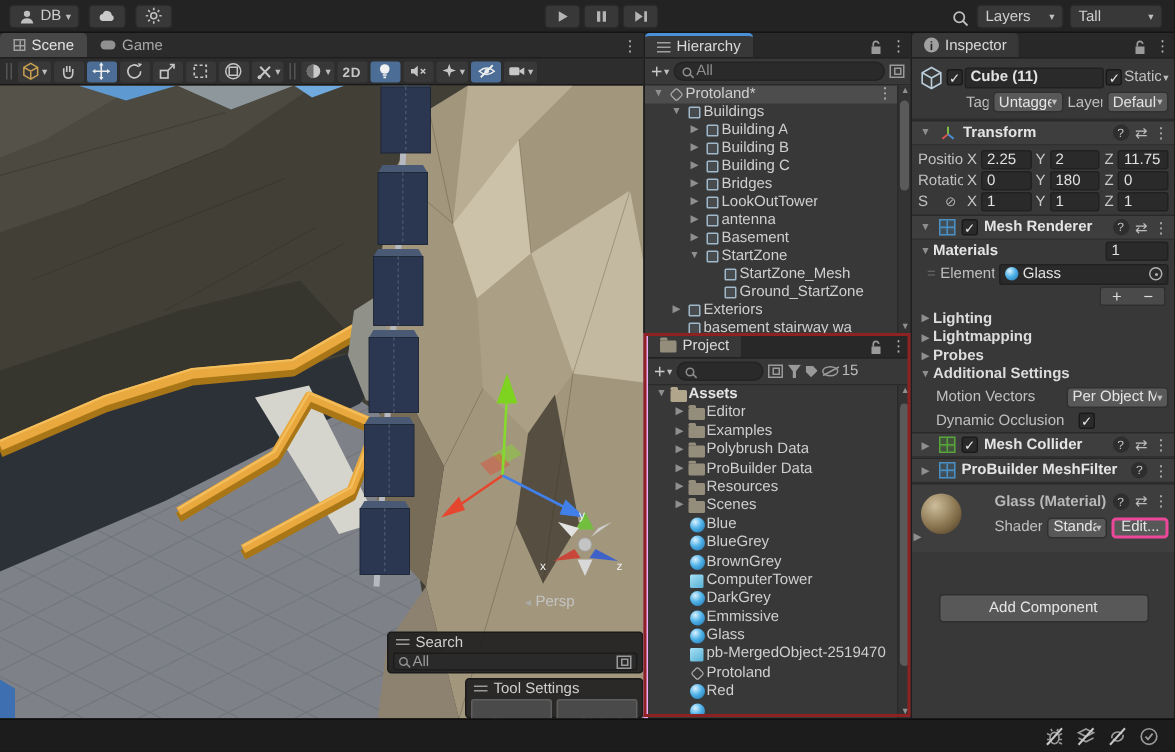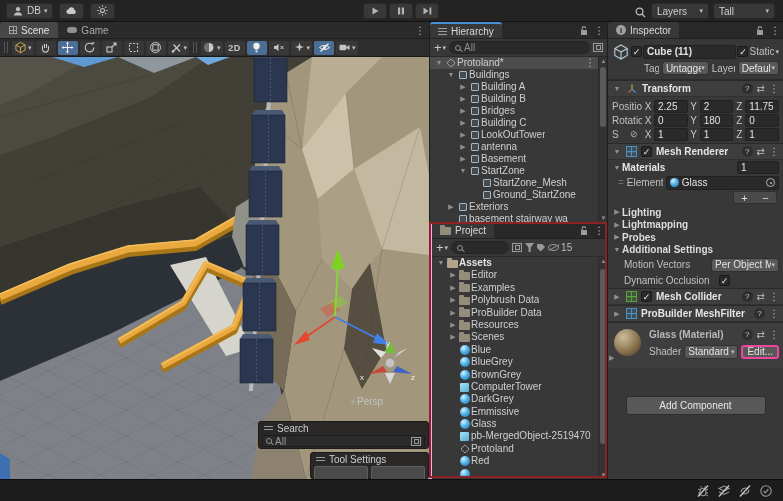--- a/index.html
+++ b/index.html
@@ -134,21 +134,21 @@
   .elem-row{display:flex;align-items:center;gap:3px;height:17px;padding:0 4px 0 10px}
   .obj-field{flex:1;height:14px;background:#2A2A2A;border:1px solid #212121;border-radius:2px;display:flex;align-items:center;gap:3px;padding:0 3px;color:#E2E2E2}
   .obj-pick{width:9px;height:9px;border:1px solid #B0B0B0;border-radius:50%;position:relative;margin-left:auto}
   .obj-pick::after{content:"";position:absolute;left:3px;top:3px;width:2px;height:2px;border-radius:50%;background:#B0B0B0}
   .pm-row{display:flex;justify-content:flex-end;height:15px;padding:0 6px}
   .pm-box{width:44px;height:13px;background:#4A4A4A;border:1px solid #303030;border-radius:2px;display:flex;align-items:center;justify-content:space-around;color:#DDD;font-size:11px;line-height:10px}
   .foldrow{display:flex;align-items:center;height:12.5px;padding:0 4px}
   .foldrow .bold{font-weight:bold;color:#DCDCDC}
   .motion-row{display:flex;align-items:center;gap:3px;height:17px;padding:0 4px 0 16px}
   .dyn-row{display:flex;align-items:center;gap:3px;height:15px;padding:0 4px 0 16px}
-  .matblock{position:relative;height:46px;border-top:1px solid #292929;background:#3E3E3E;padding:4px 4px 0 6px;display:flex;gap:8px}
+  .matblock{position:relative;height:46px;border-top:1px solid #292929;background:#3E3E3E;padding:4px 4px 0 6px;display:flex;gap:22px}
   .matsphere{width:27px;height:27px;border-radius:50%;background:radial-gradient(circle at 35% 30%,#CDBD9A,#8A7450 55%,#46371F);flex:0 0 27px;margin-top:2px}
   .matcol{flex:1;min-width:0}
   .mat-title-row{display:flex;align-items:center;height:14px}
   .mat-title{flex:1;font-weight:bold;color:#B8B8B8;white-space:nowrap;overflow:hidden}
   .shader-row{display:flex;align-items:center;gap:3px;height:15px;margin-top:3px}
   .edit-btn{background:#585858;border:2px solid #ec4899;border-radius:3px;height:14px;padding:0 4px;display:flex;align-items:center;color:#E4E4E4}
   .mat-caret{position:absolute;left:1px;bottom:6px;font-size:7px;color:#8F8F8F}
   .addc-wrap{display:flex;justify-content:center;margin-top:28px}
   .addc{width:140px;height:19px;background:#585858;border:1px solid #2E2E2E;border-radius:3px;display:flex;align-items:center;justify-content:center;color:#E6E6E6}
 </style>
@@ -520,29 +520,29 @@
             <span class="ic-cube"></span>
           </span>
           <span class="lbl">Building B</span>
         </div>
         <div class="trow">
           <span style="flex: 0 0 24px;"></span>
           <span class="caret">▶</span>
           <span class="ticon">
             <span class="ic-cube"></span>
           </span>
+          <span class="lbl">Building C</span>
+        </div>
+        <div class="trow">
+          <span style="flex: 0 0 24px;"></span>
+          <span class="caret">▶</span>
+          <span class="ticon">
+            <span class="ic-cube"></span>
+          </span>
           <span class="lbl">Bridges</span>
-        </div>
-        <div class="trow">
-          <span style="flex: 0 0 24px;"></span>
-          <span class="caret">▶</span>
-          <span class="ticon">
-            <span class="ic-cube"></span>
-          </span>
-          <span class="lbl">Building C</span>
         </div>
         <div class="trow">
           <span style="flex: 0 0 24px;"></span>
           <span class="caret">▶</span>
           <span class="ticon">
             <span class="ic-cube"></span>
           </span>
           <span class="lbl">LookOutTower</span>
         </div>
         <div class="trow">

